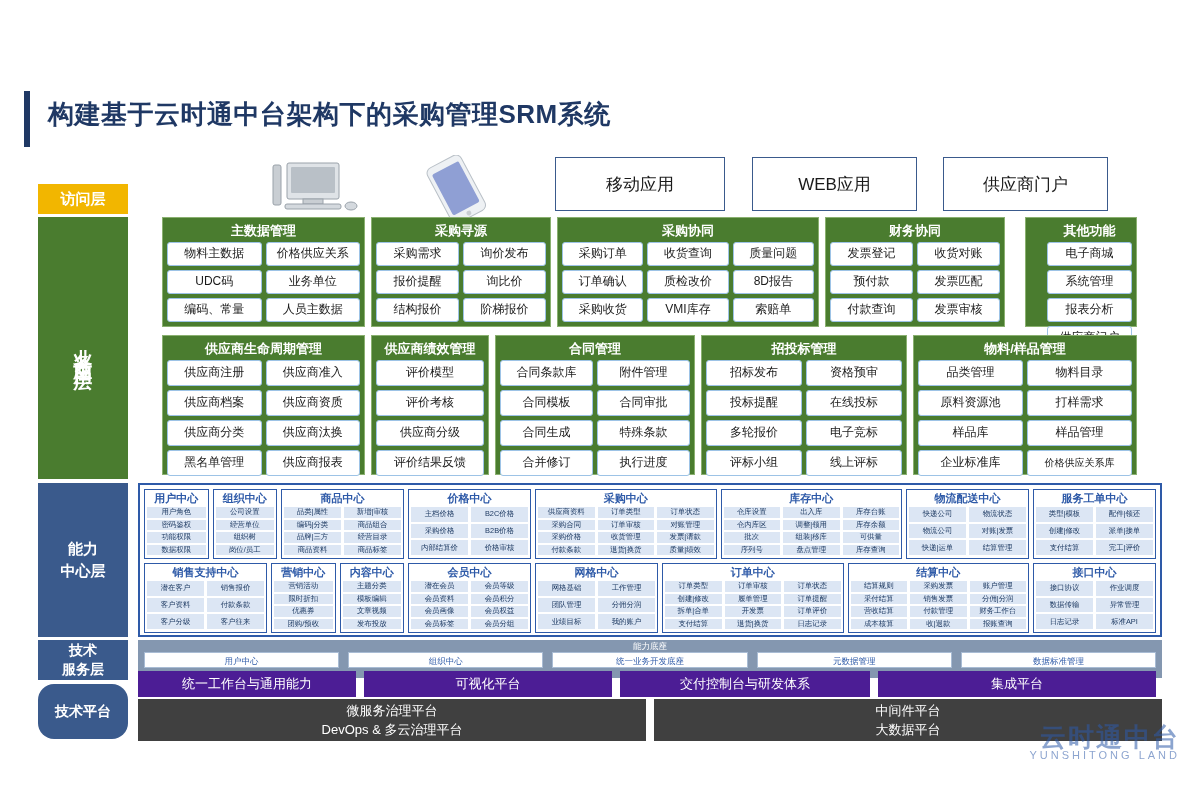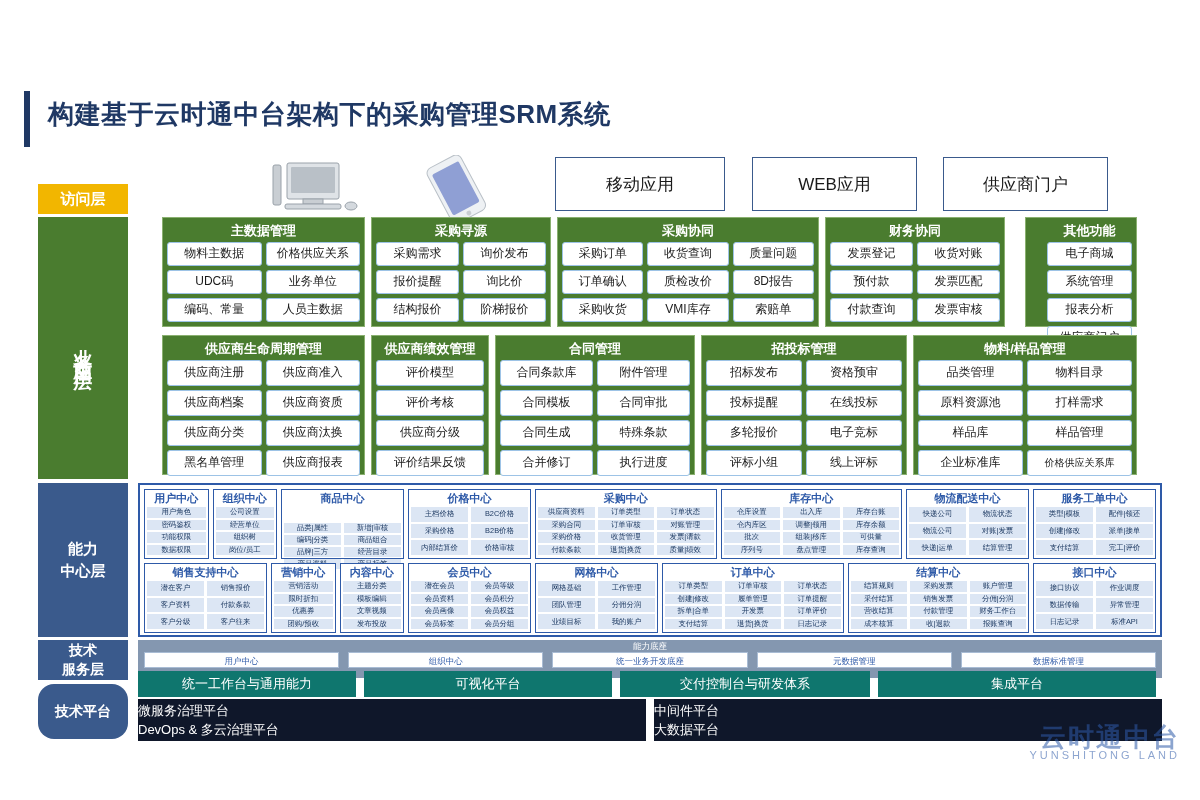--- a/index.html
+++ b/index.html
@@ -55,24 +55,24 @@
 
   
   .tech-wrap{position:absolute;left:138px;top:621px;width:1024px;height:38px;background:#8497b0;box-sizing:border-box;}
   .tech-cap{position:absolute;left:0;right:0;top:1px;text-align:center;color:#ffffff;font-size:8.5px;}
   .tech-items{position:absolute;left:6px;right:6px;top:12px;display:flex;gap:9px;}
   .tech-chip{flex:1;background:#fff;border:1px solid #a9bcd4;color:#2e5aa8;font-size:8.5px;
     text-align:center;line-height:16px;height:16px;box-sizing:border-box;}
 
   
   .plat-row1{position:absolute;left:138px;top:652px;width:1024px;height:26px;display:flex;gap:8px;}
-  .plat-chip{background:#0f766e;color:#fff;font-size:13px;display:flex;align-items:center;justify-content:center;}
+  .plat-chip{background:#4c1d95;color:#fff;font-size:13px;display:flex;align-items:center;justify-content:center;}
   .plat-row2{position:absolute;left:138px;top:680px;width:1024px;height:42px;display:flex;gap:8px;}
-  .plat-big{background:#0f172a;color:#fff;font-size:13px;display:flex;flex-direction:column;
-    justify-content:center;line-height:1.5;}
+  .plat-big{background:#404040;color:#fff;font-size:13px;display:flex;flex-direction:column;
+    align-items:center;justify-content:center;line-height:1.5;}
 
   
   .wm{position:absolute;right:20px;bottom:58px;color:#2e5aa8;opacity:.55;text-align:right;line-height:1;}
   .wm .w1{font-size:26px;font-weight:bold;letter-spacing:2px;}
   .wm .w2{font-size:11px;letter-spacing:3px;}
 </style>
 </head>
 <body>
 
 <div class="page">
@@ -263,21 +263,21 @@
           <div class="cap-title">组织中心</div>
           <div class="cap-cols">
             <div class="cap-col">
               <div class="cell">公司设置</div>
               <div class="cell">经营单位</div>
               <div class="cell">组织树</div>
               <div class="cell">岗位/员工</div>
             </div>
           </div>
         </div>
-        <div class="cap-card" style="flex: 2 1 0px; gap: 16px;">
+        <div class="cap-card" style="flex: 2 1 0px;">
           <div class="cap-title">商品中心</div>
           <div class="cap-cols">
             <div class="cap-col">
               <div class="cell">品类|属性</div>
               <div class="cell">编码|分类</div>
               <div class="cell">品牌|三方</div>
               <div class="cell">商品资料</div>
             </div>
             <div class="cap-col">
               <div class="cell">新增|审核</div>

